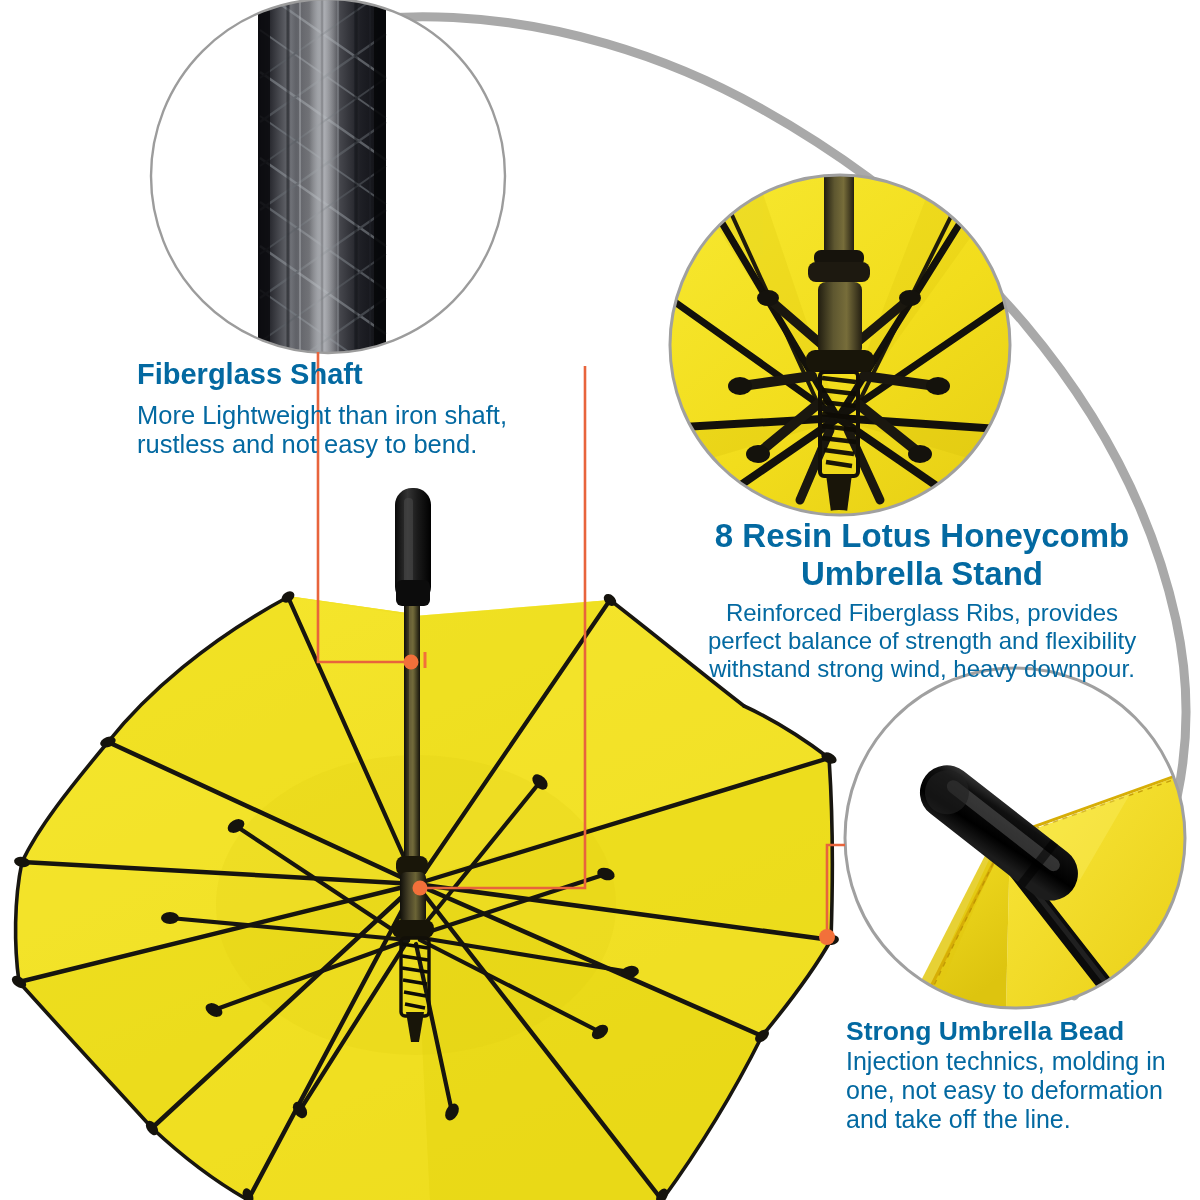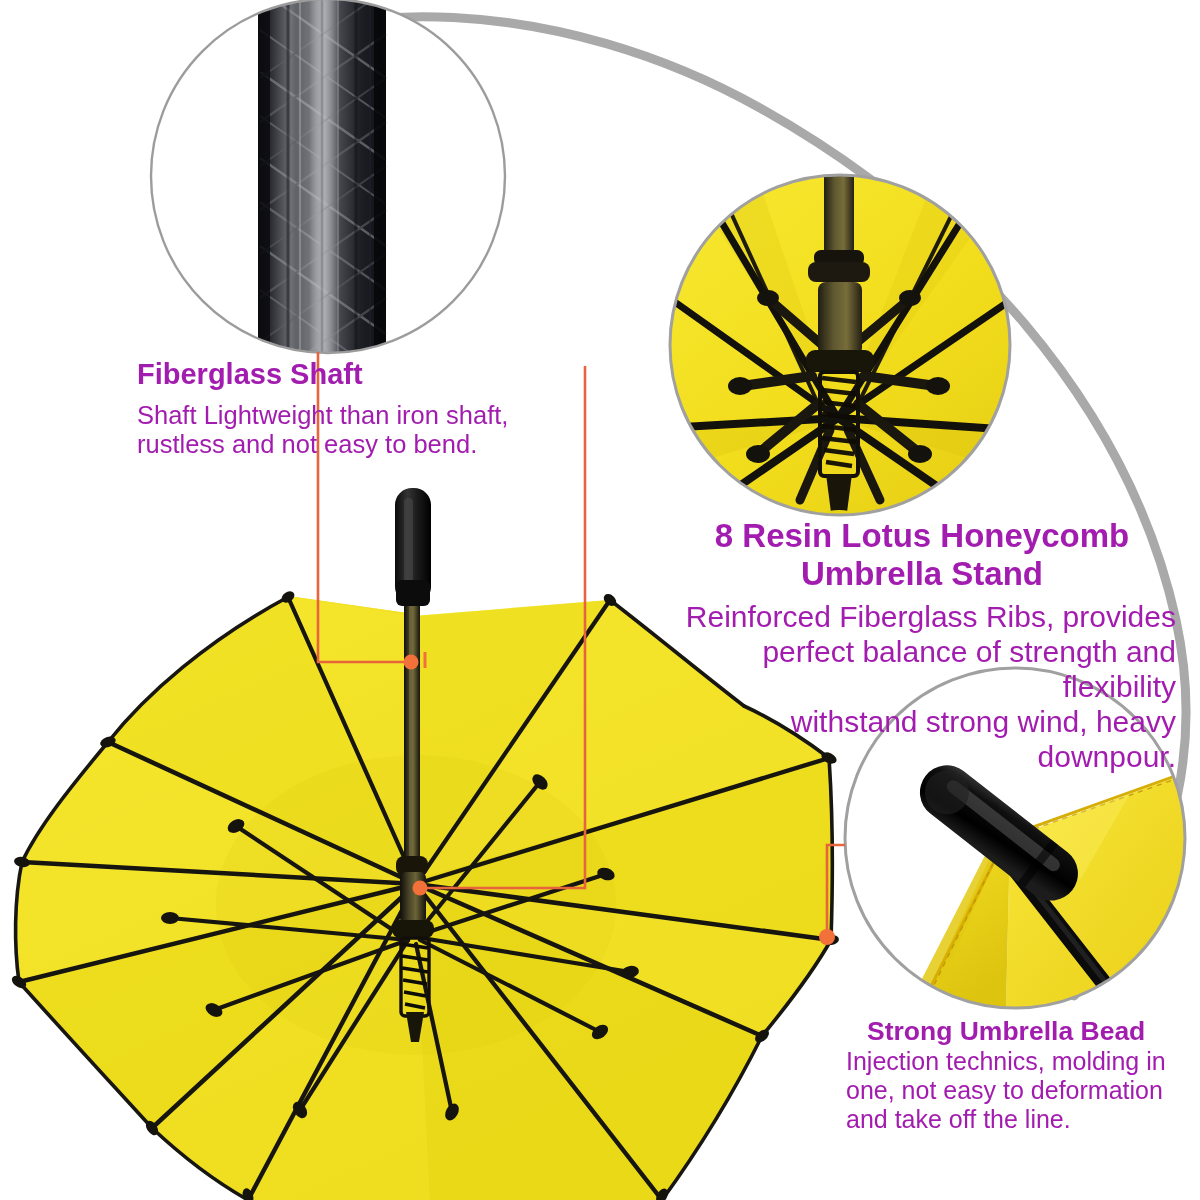--- a/index.html
+++ b/index.html
@@ -17,21 +17,21 @@
   }
   #art {
     position: absolute;
     left: 0;
     top: 0;
     width: 1200px;
     height: 1200px;
   }
   .callout {
     position: absolute;
-    color: #a21caf;
+    color: #0369a1;
   }
   .callout .title {
     font-weight: bold;
     line-height: 1.16;
     white-space: pre-line;
   }
   .callout .body {
     line-height: 1.17;
     white-space: pre-line;
   }
@@ -47,32 +47,32 @@
 
   
   #callout-stand {
     left: 668px;
     top: 517px;
     width: 508px;
     text-align: center;
   }
   #callout-stand .title { font-size: 33px; }
   #callout-stand .body  {
-    font-size: 30px;
+    font-size: 24px;
     margin-top: 5px;
-    text-align: right;
+    text-align: center;
   }
 
   
   #callout-bead {
     left: 846px;
     top: 1016px;
     width: 340px;
   }
-  #callout-bead .title { font-size: 26.5px; margin-left: 21px; }
+  #callout-bead .title { font-size: 26.5px; }
   #callout-bead .body  { font-size: 25px; margin-top: 0; }
 </style>
 </head>
 <body>
 
 <div id="page">
 
   <svg id="art" viewBox="0 0 1200 1200">
     <defs>
 
@@ -475,21 +475,21 @@
     <path d="M425,652 L425,668" stroke="#f2703a" stroke-width="3" fill="none"></path>
     <g fill="#f2703a">
       <circle cx="411" cy="662" r="7.5"></circle>
       <circle cx="420" cy="888" r="7.5"></circle>
       <circle cx="827" cy="937" r="8"></circle>
     </g>
   </svg>
 
   <div class="callout" id="callout-shaft">
     <div class="title">Fiberglass Shaft</div>
-    <div class="body">Shaft Lightweight than iron shaft,
+    <div class="body">More Lightweight than iron shaft,
 rustless and not easy to bend.</div>
   </div>
 
   <div class="callout" id="callout-stand">
     <div class="title">8 Resin Lotus Honeycomb
 Umbrella Stand</div>
     <div class="body">Reinforced Fiberglass Ribs, provides
 perfect balance of strength and flexibility
 withstand strong wind, heavy downpour.</div>
   </div>

